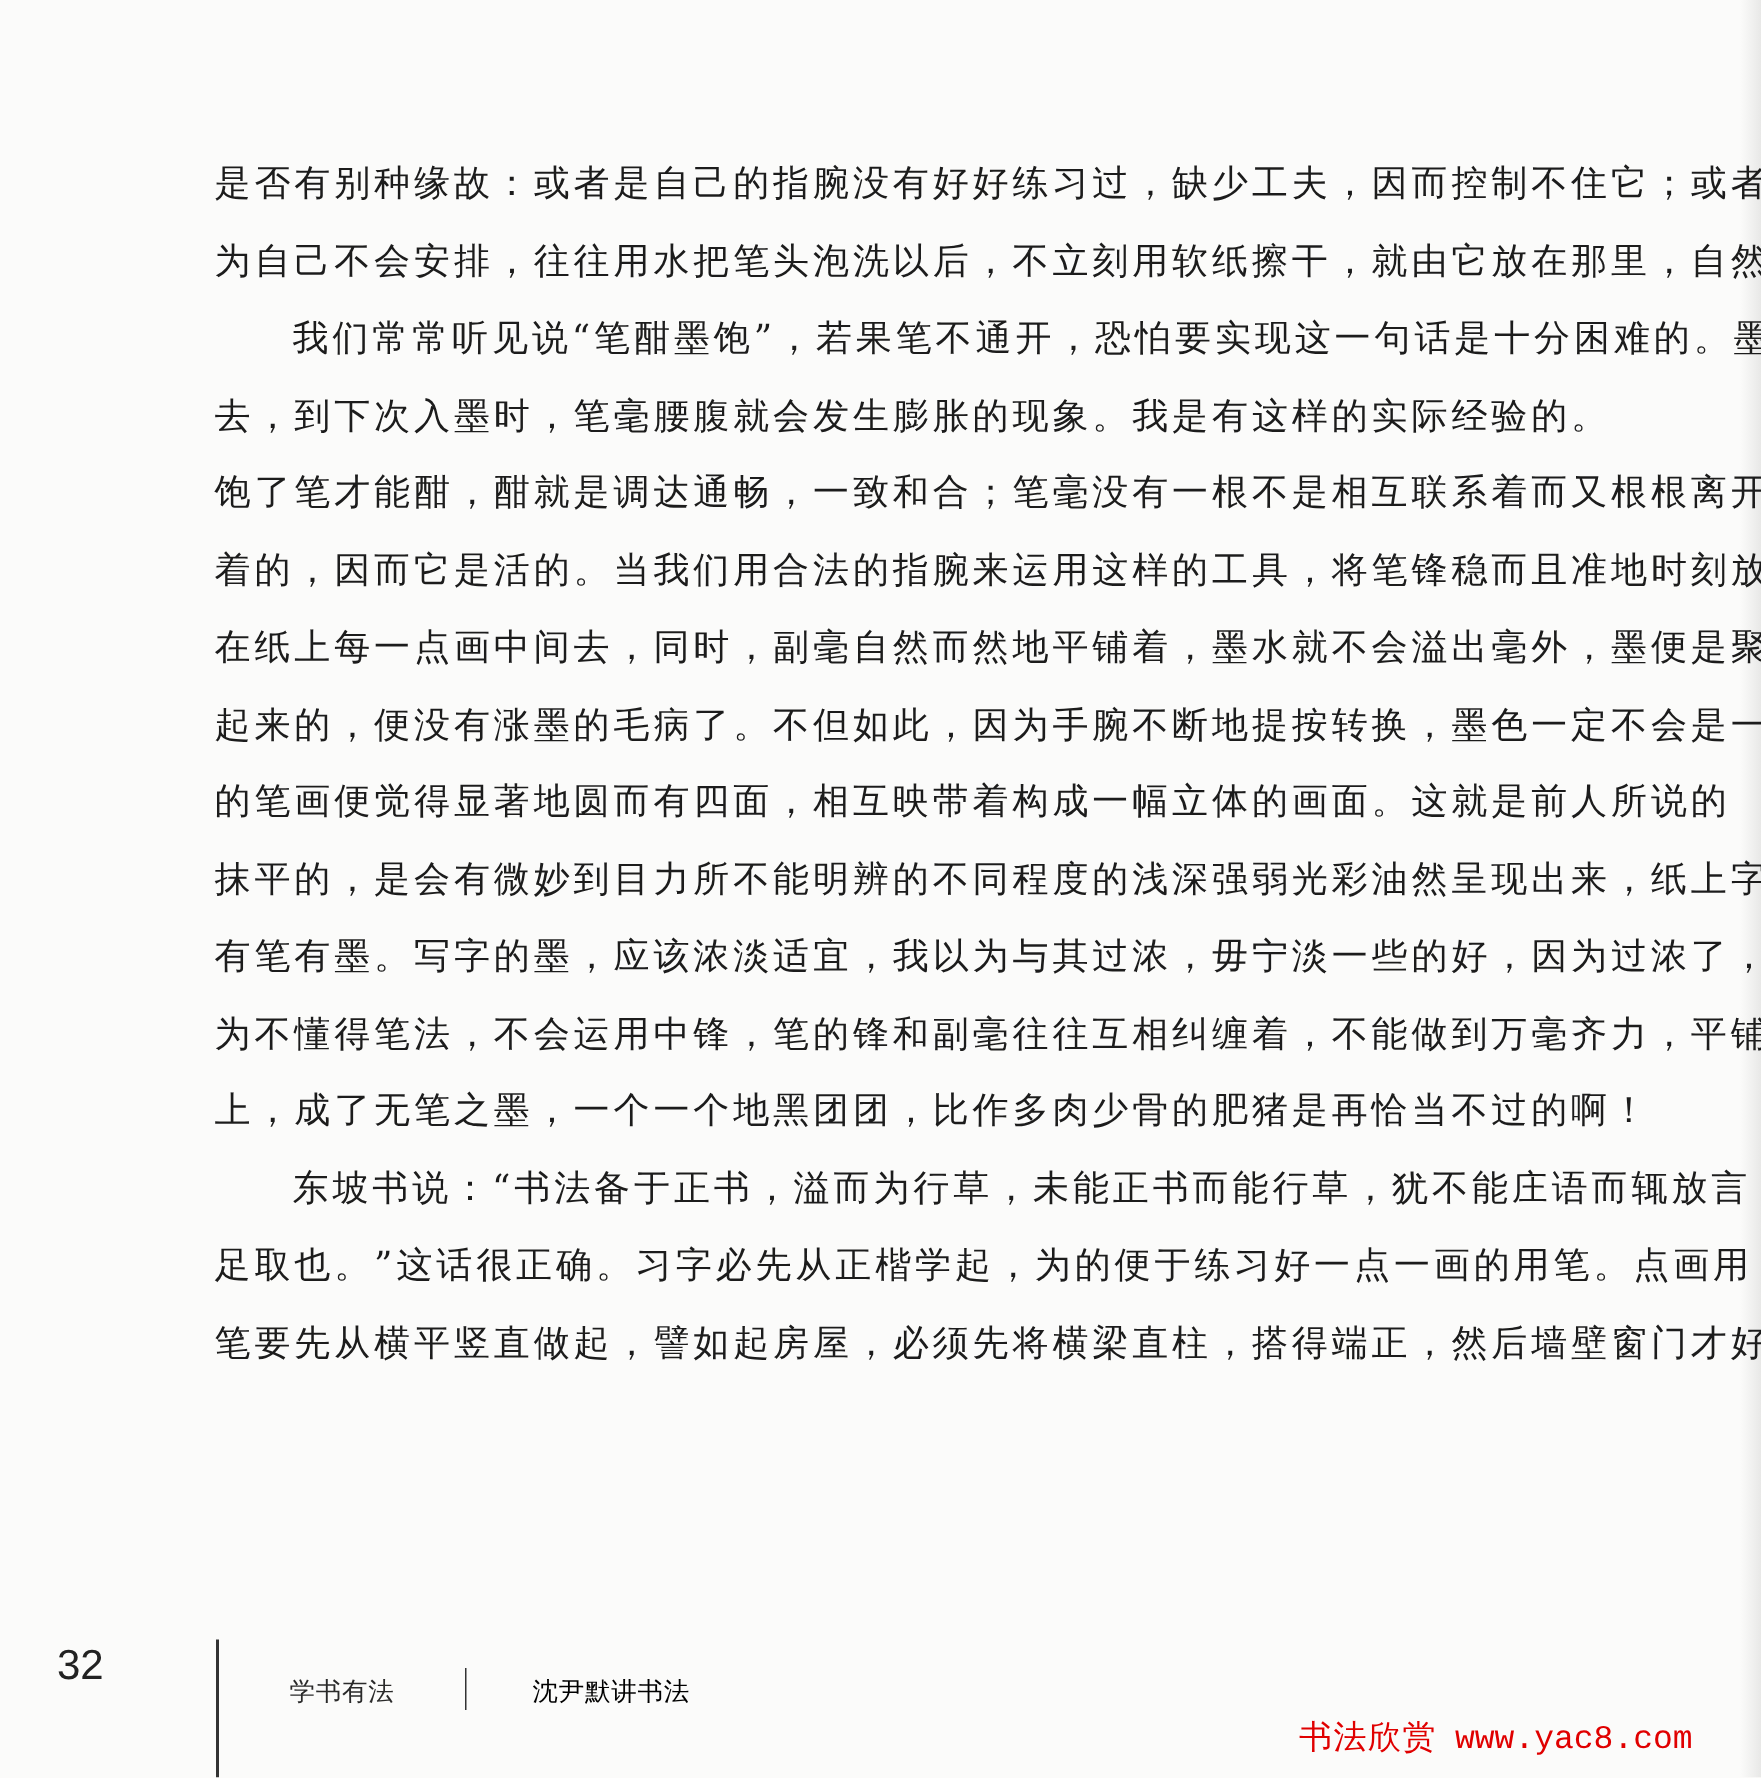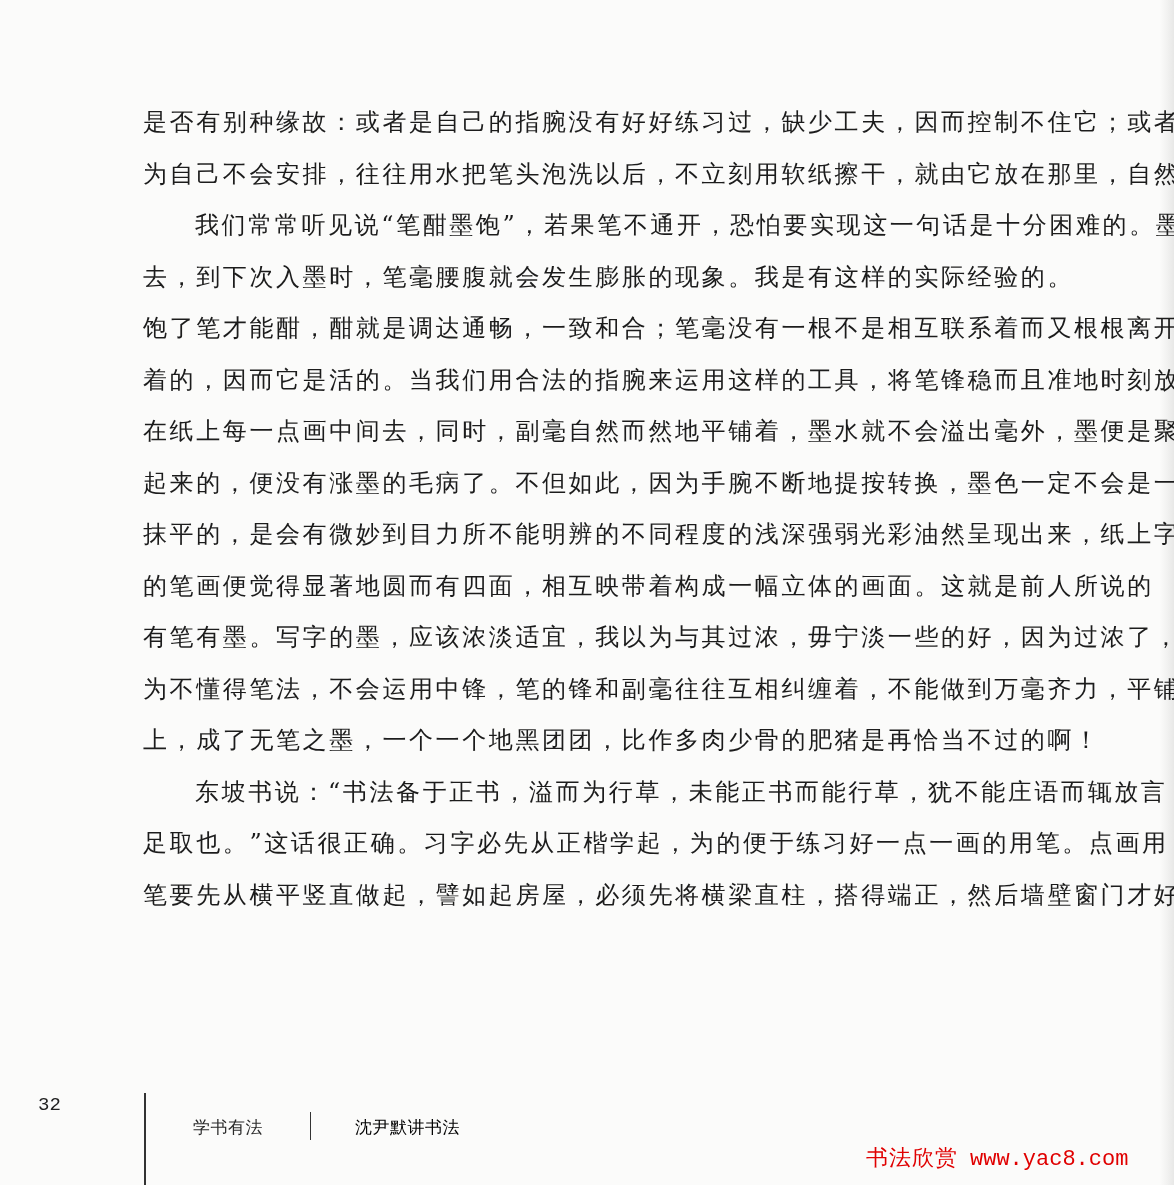--- a/index.html
+++ b/index.html
@@ -40,22 +40,22 @@
       padding-left: 52px;
     }
     .line.just {
       text-align: justify;
       text-align-last: justify;
     }
     .footer-page-number {
       position: absolute;
       left: 38px;
       top: 1094px;
-      font-family: Liberation Mono, monospace;
-      font-size: 19px;
+      font-family: Liberation Sans, sans-serif;
+      font-size: 28px;
       color: #222;
     }
     .footer-rule {
       position: absolute;
       left: 144px;
       top: 1093px;
       width: 2px;
       height: 92px;
       background: #333;
     }
@@ -111,22 +111,22 @@
 
 <div class="body-text">
   <div class="line just">是否有别种缘故：或者是自己的指腕没有好好练习过，缺少工夫，因而控制不住它；或者因</div>
   <div class="line just">为自己不会安排，往往用水把笔头泡洗以后，不立刻用软纸擦干，就由它放在那里，自然干</div>
   <div class="line indent just">我们常常听见说“笔酣墨饱”，若果笔不通开，恐怕要实现这一句话是十分困难的。墨</div>
   <div class="line">去，到下次入墨时，笔毫腰腹就会发生膨胀的现象。我是有这样的实际经验的。</div>
   <div class="line just">饱了笔才能酣，酣就是调达通畅，一致和合；笔毫没有一根不是相互联系着而又根根离开</div>
   <div class="line just">着的，因而它是活的。当我们用合法的指腕来运用这样的工具，将笔锋稳而且准地时刻放</div>
   <div class="line just">在纸上每一点画中间去，同时，副毫自然而然地平铺着，墨水就不会溢出毫外，墨便是聚积</div>
   <div class="line just">起来的，便没有涨墨的毛病了。不但如此，因为手腕不断地提按转换，墨色一定不会是一</div>
+  <div class="line just">的笔画便觉得显著地圆而有四面，相互映带着构成一幅立体的画面。这就是前人所说的</div>
   <div class="line just">抹平的，是会有微妙到目力所不能明辨的不同程度的浅深强弱光彩油然呈现出来，纸上字</div>
-  <div class="line just">的笔画便觉得显著地圆而有四面，相互映带着构成一幅立体的画面。这就是前人所说的</div>
   <div class="line just">有笔有墨。写字的墨，应该浓淡适宜，我以为与其过浓，毋宁淡一些的好，因为过浓了，笔</div>
   <div class="line just">为不懂得笔法，不会运用中锋，笔的锋和副毫往往互相纠缠着，不能做到万毫齐力，平铺纸</div>
   <div class="line">上，成了无笔之墨，一个一个地黑团团，比作多肉少骨的肥猪是再恰当不过的啊！</div>
   <div class="line indent just">东坡书说：“书法备于正书，溢而为行草，未能正书而能行草，犹不能庄语而辄放言，无</div>
   <div class="line just">足取也。”这话很正确。习字必先从正楷学起，为的便于练习好一点一画的用笔。点画用</div>
   <div class="line just">笔要先从横平竖直做起，譬如起房屋，必须先将横梁直柱，搭得端正，然后墙壁窗门才好次</div>
 </div>
 
 <div class="footer-page-number">32</div>
 <div class="footer-rule"></div>

